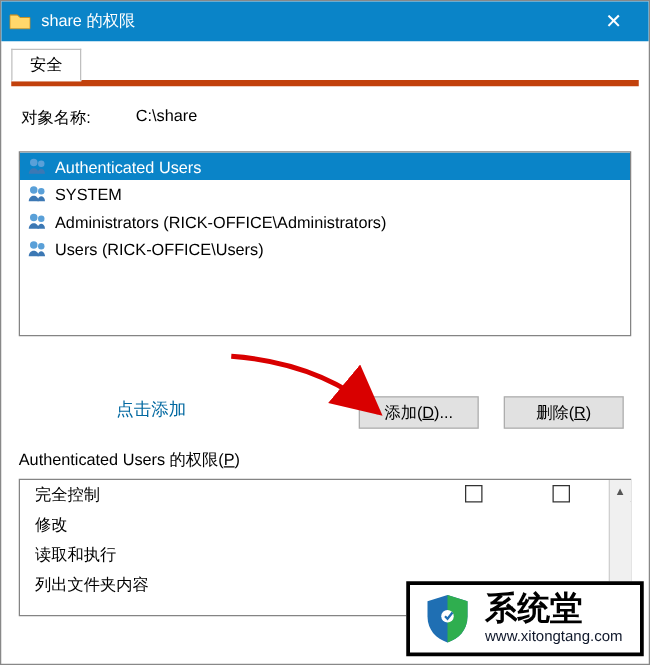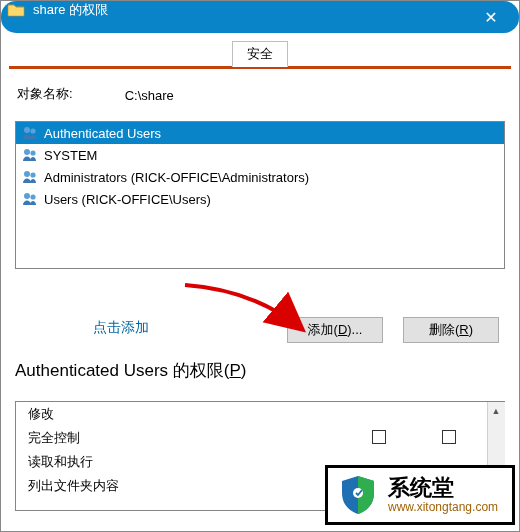--- a/index.html
+++ b/index.html
@@ -13,61 +13,60 @@
     height: 532px;
     overflow: hidden;
     position: relative;
     border: 1px solid #888;
   }
   .titlebar {
     background: #0a84c8;
     color: #fff;
     height: 32px;
     display: flex;
+    align-items: center;
     padding: 0 6px;
     font-size: 13px;
-    border-radius: 15px;
   }
   .titlebar .folder-icon {
     width: 18px; height: 18px;
     margin-right: 8px;
   }
   .titlebar .title-text { flex: 1; }
   .titlebar .close {
     width: 44px; height: 32px;
     display: flex; align-items: center; justify-content: center;
     font-size: 16px; font-weight: 300;
   }
 
   .bodyarea { padding: 6px 8px 0 8px; }
 
   .tabstrip {
     display: flex;
     align-items: flex-end;
-    border-bottom: 3px solid #c2410c;
+    border-bottom: 5px solid #c2410c;
     height: 26px;
     margin-top: 4px;
-    justify-content: center;
   }
   .tab {
     background: #fff;
     border: 1px solid #bfbfbf;
     border-bottom: 1px solid #fff;
     padding: 3px 14px;
     font-size: 13px;
     position: relative;
     top: 1px;
   }
 
   .section { padding: 10px 6px 0 6px; }
 
   .row-objname {
     display: flex;
-    align-items: flex-end;
-    gap: 52px;
+    align-items: flex-start;
+    gap: 36px;
     margin: 6px 0 18px 2px;
     font-size: 13px;
   }
 
   .grouplabel { font-size: 13px; margin: 4px 0 4px 2px; }
   .grouplabel u { text-decoration: underline; }
 
   .listbox {
     border: 1px solid #848484;
     height: 148px;
@@ -126,23 +125,23 @@
     font-family: inherit;
     cursor: pointer;
   }
 
   .permtable-wrap {
     border: 1px solid #848484;
     position: relative;
   }
   .permheader {
     display: flex;
-    font-size: 17px;
+    font-size: 13px;
     padding: 0 20px 4px 0;
-    margin-bottom: 15px;
+    margin-bottom: 2px;
   }
   .permheader .col-label { flex: 1; }
   .permheader .col-allow { width: 70px; text-align: center; }
   .permheader .col-deny  { width: 70px; text-align: center; }
 
   .permrow {
     display: flex;
     align-items: center;
     font-size: 13px;
     padding: 2px 20px 2px 12px;
@@ -183,22 +182,22 @@
     height: 60px;
     border: 3px solid #000;
     background: #fff;
     display: flex;
     align-items: center;
     gap: 8px;
     padding: 4px 8px;
   }
   .watermark .shield { width: 44px; height: 44px; }
   .watermark .wm-text { display:flex; flex-direction:column; line-height:1.1; }
-  .watermark .wm-big { font-size: 22px; font-weight: 700; font-family: Liberation Sans, sans-serif; }
-  .watermark .wm-url { font-size: 12px; color:#a16207; }
+  .watermark .wm-big { font-size: 26px; font-weight: 700; font-family: Liberation Mono, monospace; }
+  .watermark .wm-url { font-size: 12px; color:#0f172a; }
 
   svg { display:block; }
 </style>
 </head>
 <body>
 
 <div class="titlebar">
   <span class="folder-icon">
     <svg viewBox="0 0 18 18">
         <path d="M1 4h6l2 2h8v9H1z" fill="#ffd86b" stroke="#c98f1d" stroke-width="0.6"></path>
@@ -299,28 +298,28 @@
       <div class="col-label">
         <span>
           <span>Authenticated Users 的权限(</span><u>P</u><span>)</span>
         </span>
       </div>
     </div>
 
     <div class="permtable-wrap" style="height:110px;">
       <div id="perm-rows">
           <div class="permrow">
-            <div class="pname">修改</div>
-            <div class="pcell"></div>
-            <div class="pcell"></div>
-          </div>
-          <div class="permrow">
             <div class="pname">完全控制</div>
             <div class="pcell"><span class="chk"></span></div>
             <div class="pcell"><span class="chk"></span></div>
+          </div>
+          <div class="permrow">
+            <div class="pname">修改</div>
+            <div class="pcell"></div>
+            <div class="pcell"></div>
           </div>
           <div class="permrow">
             <div class="pname">读取和执行</div>
             <div class="pcell"></div>
             <div class="pcell"></div>
           </div>
           <div class="permrow">
             <div class="pname">列出文件夹内容</div>
             <div class="pcell"></div>
             <div class="pcell"></div>

